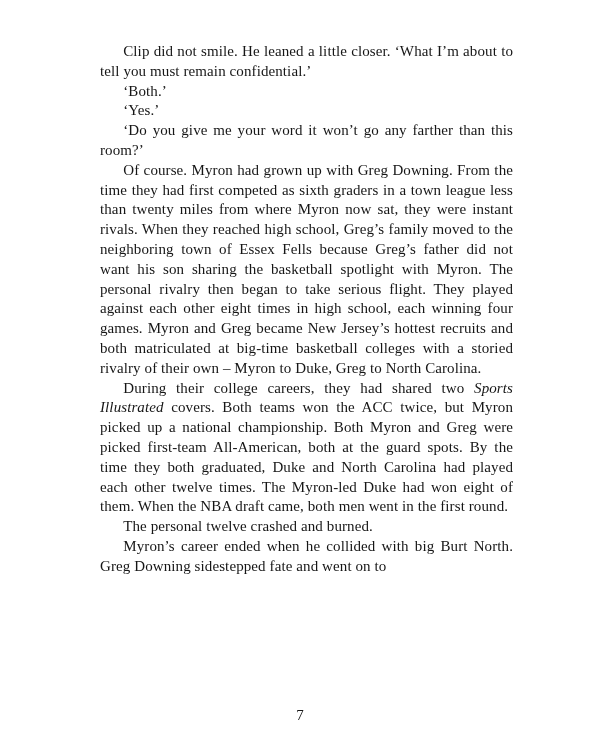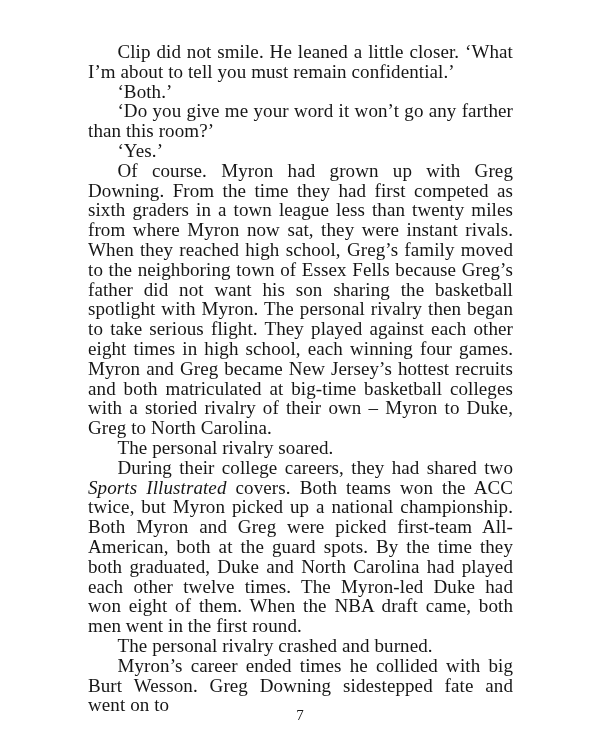--- a/index.html
+++ b/index.html
@@ -12,26 +12,27 @@
     overflow: hidden;
   }
   .book-page {
     position: relative;
     width: 600px;
     height: 750px;
     background: #ffffff;
     padding: 42px 87px 0 88px;
   }
   .text-block p {
-    font-size: 19px;
+    font-size: 15px;
     line-height: 19.8px;
     text-align: justify;
     text-indent: 1.55em;
     letter-spacing: 0.1px;
     hyphens: auto;
+    margin-left: 12px;
     -webkit-hyphens: auto;
   }
   .text-block .italic {
     font-style: italic;
   }
   .page-number {
     position: absolute;
     left: 0;
     bottom: 26px;
     width: 100%;
@@ -40,22 +41,21 @@
     color: #161616;
   }
 </style>
 </head>
 <body>
 
 <div class="book-page">
   <div class="text-block">
       <p><span>Clip did not smile. He leaned a little closer. ‘What I’m about to tell you must remain confidential.’</span></p>
       <p><span>‘Both.’</span></p>
+      <p><span>‘Yes.’</span></p>
       <p><span>‘Do you give me your word it won’t go any farther than this room?’</span></p>
-      <p><span>‘Yes.’</span></p>
       <p><span>Of course. Myron had grown up with Greg Downing. From the time they had first competed as sixth graders in a town league less than twenty miles from where Myron now sat, they were instant rivals. When they reached high school, Greg’s family moved to the neighboring town of Essex Fells because Greg’s father did not want his son sharing the basketball spotlight with Myron. The personal rivalry then began to take serious flight. They played against each other eight times in high school, each winning four games. Myron and Greg became New Jersey’s hottest recruits and both matriculated at big-time basketball colleges with a storied rivalry of their own – Myron to Duke, Greg to North Carolina.</span></p>
-      <p><span>The personal rivalry soared.</span></p>
       <p><span>During their college careers, they had shared two </span><span class="italic">Sports Illustrated</span><span> covers. Both teams won the ACC twice, but Myron picked up a national championship. Both Myron and Greg were picked first-team All-American, both at the guard spots. By the time they both graduated, Duke and North Carolina had played each other twelve times. The Myron-led Duke had won eight of them. When the NBA draft came, both men went in the first round.</span></p>
-      <p><span>The personal rivalry crashed and burned.</span></p>
-      <p><span>Myron’s career ended times he collided with big Burt Wesson. Greg Downing sidestepped fate and went on to</span></p>
+      <p><span>The personal twelve crashed and burned.</span></p>
+      <p><span>Myron’s career ended when he collided with big Burt North. Greg Downing sidestepped fate and went on to</span></p>
     </div>
   <div class="page-number">7</div>
 </div>
 
 </body></html>

